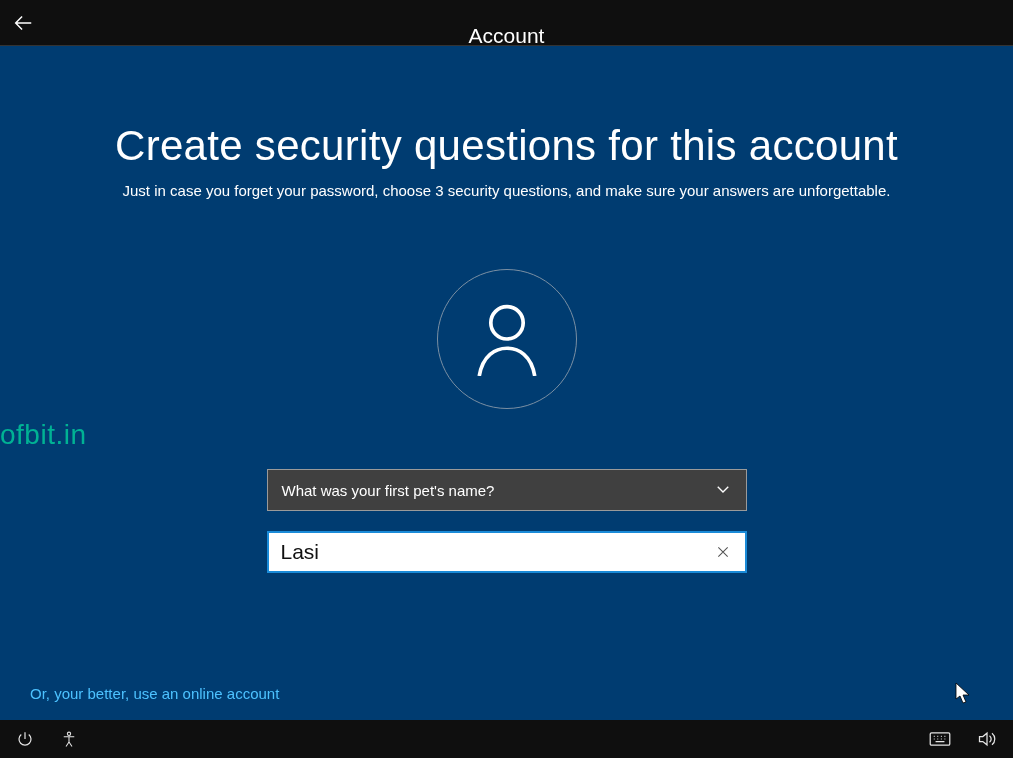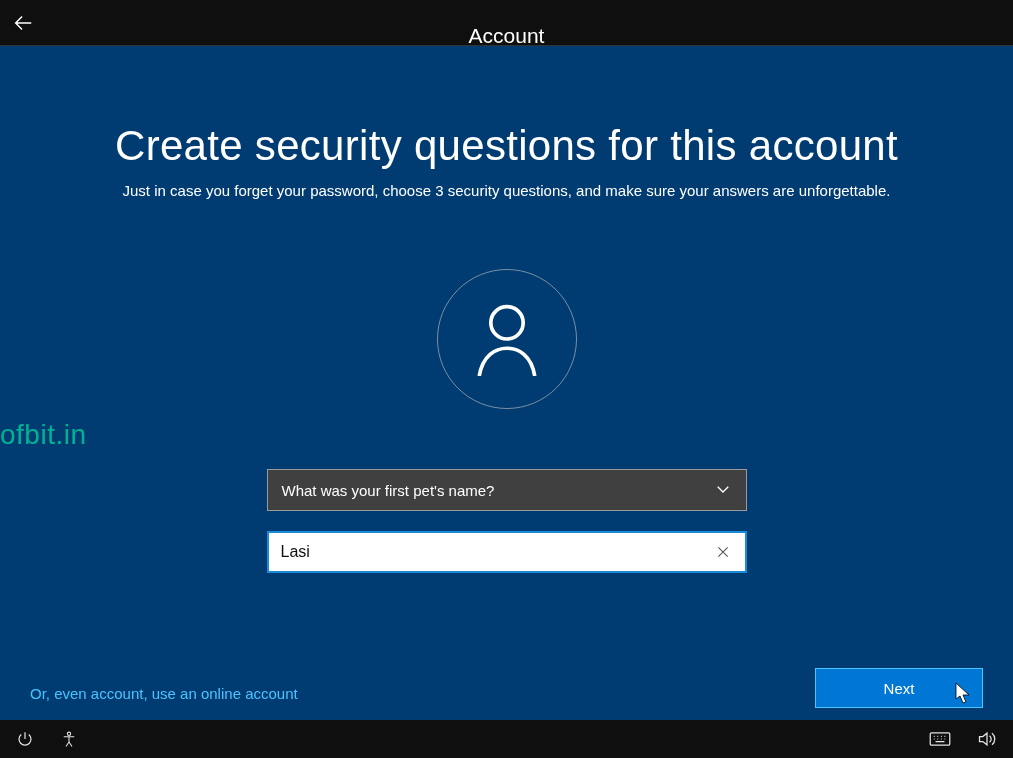--- a/index.html
+++ b/index.html
@@ -15,21 +15,21 @@
     .title { font-size: 42px; font-weight: 300; text-align: center; letter-spacing: 0.3px; margin-top: 28px; }
     .subtitle { font-size: 15px; text-align: center; margin-top: 12px; font-weight: 400; }
     .avatar-wrap { text-align: center; margin-top: 70px; }
     .avatar { width: 140px; height: 140px; border: 1.5px solid #7a8fa3; border-radius: 50%; display: inline-flex; align-items: center; justify-content: center; }
     .avatar svg { stroke: #fff; }
     .watermark { text-align:left; color:#00b294; font-size:28px; font-weight:400; margin-top:10px; letter-spacing:0.5px; }
     .form { width: 480px; margin: 18px auto 0; }
     .select { height: 42px; border: 1px solid #9a9a9a; background: #404040; display: flex; align-items: center; justify-content: space-between; padding: 0 14px; cursor: pointer; color:#fff; font-size:15px; }
     .select .chev svg { stroke: #fff; }
     .input-row { margin-top: 20px; height: 42px; background:#fff; border:2px solid #1a8bd8; display:flex; align-items:center; padding:0 10px 0 12px; }
-    .input-row input { flex:1; border:0; outline:0; font-size:16px; color:#111; background:transparent; }
+    .input-row input { flex:1; border:0; outline:0; font-size:21px; color:#111; background:transparent; }
     .input-row .clear { width:24px; display:flex; align-items:center; justify-content:center; cursor:pointer; }
     .input-row .clear svg{ stroke:#555; }
     .link { position:absolute; left:30px; bottom:18px; color:#4cc2ff; font-size:15px; cursor:pointer; }
     .next { position:absolute; right:30px; bottom:12px; width:168px; height:40px; background:#0077d4; border:1.5px solid #4cc2ff; color:#fff; font-size:15px; display:flex; align-items:center; justify-content:center; cursor:pointer; }
     .cursor { position:absolute; right:42px; bottom:16px; pointer-events:none; }
     .bottom-bar { height:38px; background:#0f0f0f; display:flex; align-items:center; padding:0 16px; justify-content:space-between; }
     .left-icons, .right-icons { display:flex; align-items:center; gap:26px; }
     .tray-ic { display:flex; align-items:center; justify-content:center; cursor:pointer; }
     .tray-ic svg { stroke:#e5e5e5; fill:none; }
   </style>
@@ -76,24 +76,21 @@
     <div class="input-row">
       <input type="text" value="Lasi" style="">
       <span class="clear">
         <svg width="16" height="16" viewBox="0 0 24 24" fill="none" stroke-width="1.6">
             <path d="M5 5l14 14M19 5L5 19"></path>
           </svg>
       </span>
     </div>
   </div>
 
-  <a class="link">Or, even account, use an online account</a>
-  <div class="next">
-    <span>Next</span>
-  </div>
+  <a class="link">Or, your better, use an online account</a>
   <svg class="cursor" width="16" height="22" viewBox="0 0 16 22">
       <path d="M1 1l0 16 4-3 3 7 3-1-3-7 6 0z" fill="#fff" stroke="#000" stroke-width="0.8"></path>
     </svg>
 </div>
 
 <div class="bottom-bar">
   <div class="left-icons">
     <span class="tray-ic">
       <svg width="18" height="18" viewBox="0 0 24 24" stroke-width="1.6">
           <path d="M12 3v9M7 6a8 8 0 1 0 10 0"></path>

